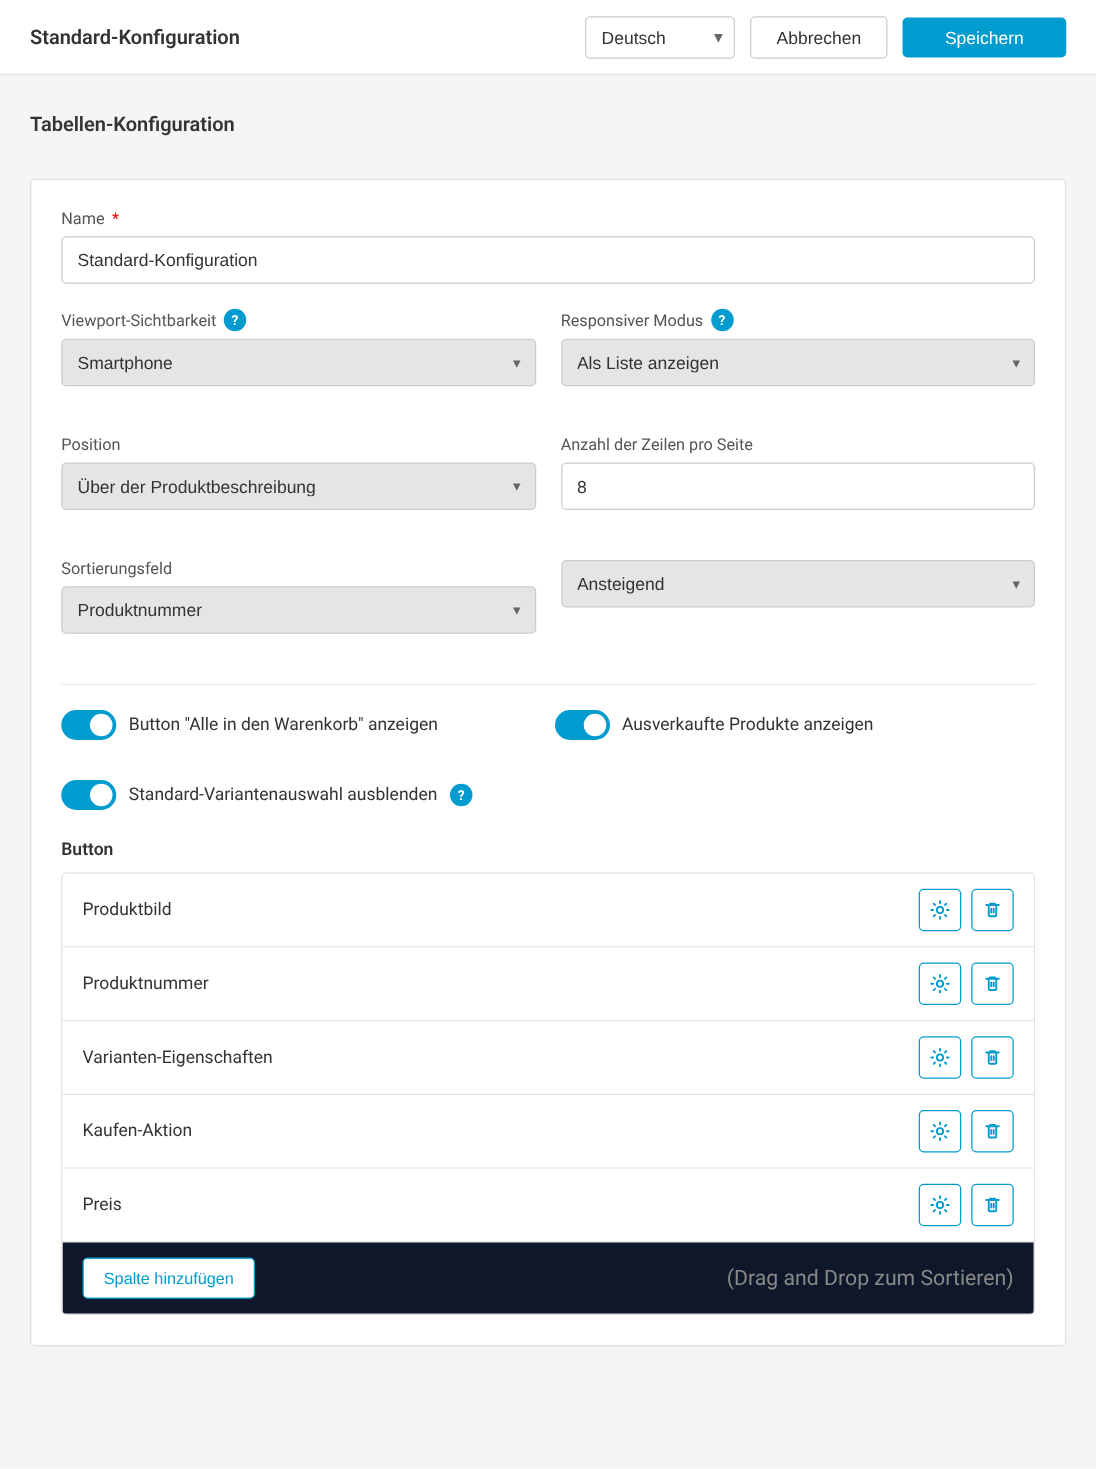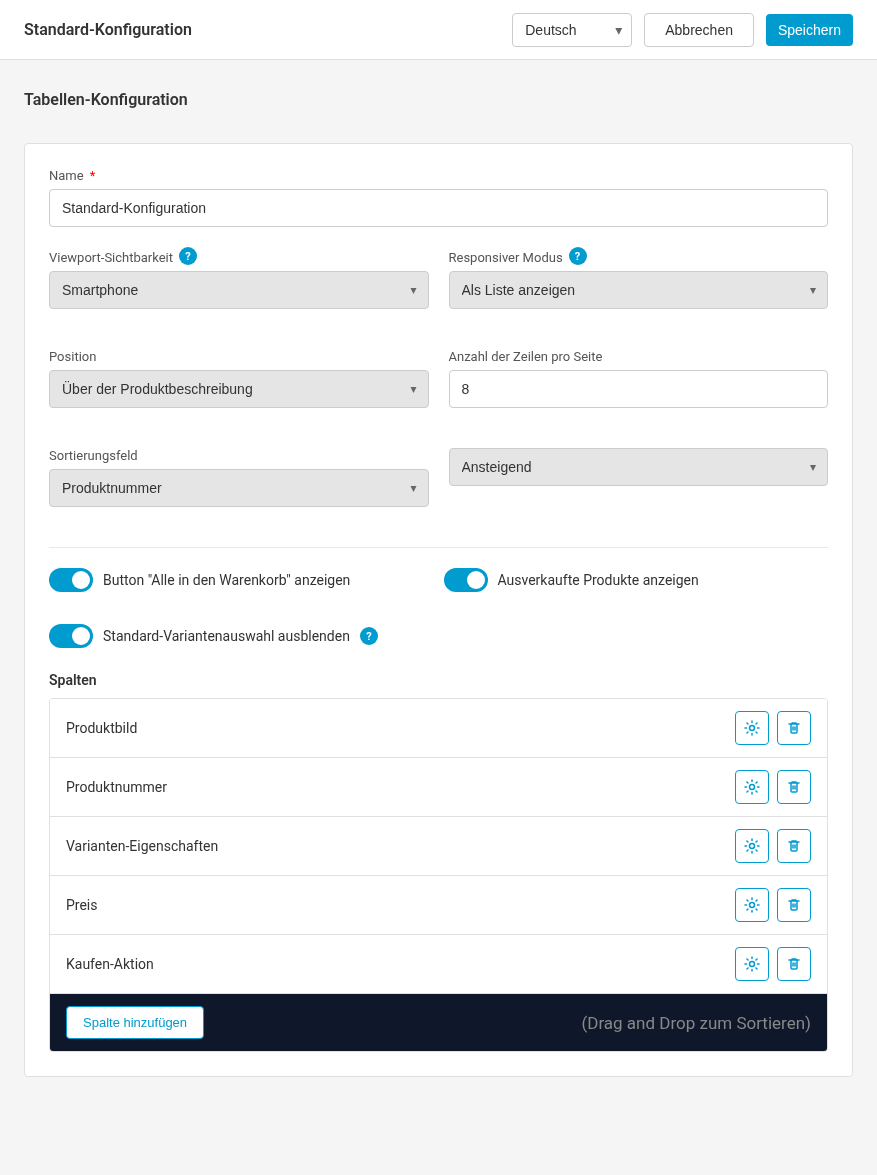--- a/index.html
+++ b/index.html
@@ -53,21 +53,21 @@
       border-radius: 4px;
       padding: 8px 20px;
       font-size: 14px;
       cursor: pointer;
       color: #333;
     }
     .btn-save {
       border: none;
       background: #009bcf;
       border-radius: 4px;
-      padding: 8px 12px;
+      padding: 8px 34px;
       font-size: 14px;
       cursor: pointer;
       color: #fff;
       font-weight: 500;
     }
 
     
     .main {
       padding: 30px 24px;
     }
@@ -408,21 +408,21 @@
     <div class="toggle-row">
       <label class="toggle">
         <input type="checkbox" checked="" style="">
         <span class="toggle-slider"></span>
       </label>
       <span class="toggle-label">Standard-Variantenauswahl ausblenden</span>
       <span class="help-icon">?</span>
     </div>
 
     <div class="spalten-section">
-      <div class="spalten-title">Spalten</div>
+      <div class="spalten-title">Button</div>
       <div class="spalten-table">
 
         <div class="spalten-row">
           <span class="spalten-row-name">Produktbild</span>
           <div class="spalten-actions">
             <button class="icon-btn" title="Einstellungen">
               <svg viewBox="0 0 16 16" fill="none" stroke="#009bcf" stroke-width="1.5">
                 <circle cx="8" cy="8" r="2.5"></circle>
                 <path d="M8 1v1.5M8 13.5V15M1 8h1.5M13.5 8H15M2.93 2.93l1.06 1.06M12.01 12.01l1.06 1.06M2.93 13.07l1.06-1.06M12.01 3.99l1.06-1.06" stroke-linecap="round"></path>
               </svg>
@@ -466,55 +466,55 @@
             <button class="icon-btn" title="Löschen">
               <svg viewBox="0 0 16 16" fill="none" stroke="#009bcf" stroke-width="1.5">
                 <path d="M3 4h10M6 4V3h4v1M5 4v8a1 1 0 001 1h4a1 1 0 001-1V4" stroke-linecap="round" stroke-linejoin="round"></path>
                 <path d="M7 7v3M9 7v3" stroke-linecap="round"></path>
               </svg>
             </button>
           </div>
         </div>
 
         <div class="spalten-row">
+          <span class="spalten-row-name">Kaufen-Aktion</span>
+          <div class="spalten-actions">
+            <button class="icon-btn" title="Einstellungen">
+              <svg viewBox="0 0 16 16" fill="none" stroke="#009bcf" stroke-width="1.5">
+                <circle cx="8" cy="8" r="2.5"></circle>
+                <path d="M8 1v1.5M8 13.5V15M1 8h1.5M13.5 8H15M2.93 2.93l1.06 1.06M12.01 12.01l1.06 1.06M2.93 13.07l1.06-1.06M12.01 3.99l1.06-1.06" stroke-linecap="round"></path>
+              </svg>
+            </button>
+            <button class="icon-btn" title="Löschen">
+              <svg viewBox="0 0 16 16" fill="none" stroke="#009bcf" stroke-width="1.5">
+                <path d="M3 4h10M6 4V3h4v1M5 4v8a1 1 0 001 1h4a1 1 0 001-1V4" stroke-linecap="round" stroke-linejoin="round"></path>
+                <path d="M7 7v3M9 7v3" stroke-linecap="round"></path>
+              </svg>
+            </button>
+          </div>
+        </div>
+
+        <div class="spalten-row">
           <span class="spalten-row-name">Preis</span>
           <div class="spalten-actions">
             <button class="icon-btn" title="Einstellungen">
               <svg viewBox="0 0 16 16" fill="none" stroke="#009bcf" stroke-width="1.5">
                 <circle cx="8" cy="8" r="2.5"></circle>
                 <path d="M8 1v1.5M8 13.5V15M1 8h1.5M13.5 8H15M2.93 2.93l1.06 1.06M12.01 12.01l1.06 1.06M2.93 13.07l1.06-1.06M12.01 3.99l1.06-1.06" stroke-linecap="round"></path>
               </svg>
             </button>
             <button class="icon-btn" title="Löschen">
               <svg viewBox="0 0 16 16" fill="none" stroke="#009bcf" stroke-width="1.5">
                 <path d="M3 4h10M6 4V3h4v1M5 4v8a1 1 0 001 1h4a1 1 0 001-1V4" stroke-linecap="round" stroke-linejoin="round"></path>
                 <path d="M7 7v3M9 7v3" stroke-linecap="round"></path>
               </svg>
             </button>
           </div>
         </div>
 
-        <div class="spalten-row">
-          <span class="spalten-row-name">Kaufen-Aktion</span>
-          <div class="spalten-actions">
-            <button class="icon-btn" title="Einstellungen">
-              <svg viewBox="0 0 16 16" fill="none" stroke="#009bcf" stroke-width="1.5">
-                <circle cx="8" cy="8" r="2.5"></circle>
-                <path d="M8 1v1.5M8 13.5V15M1 8h1.5M13.5 8H15M2.93 2.93l1.06 1.06M12.01 12.01l1.06 1.06M2.93 13.07l1.06-1.06M12.01 3.99l1.06-1.06" stroke-linecap="round"></path>
-              </svg>
-            </button>
-            <button class="icon-btn" title="Löschen">
-              <svg viewBox="0 0 16 16" fill="none" stroke="#009bcf" stroke-width="1.5">
-                <path d="M3 4h10M6 4V3h4v1M5 4v8a1 1 0 001 1h4a1 1 0 001-1V4" stroke-linecap="round" stroke-linejoin="round"></path>
-                <path d="M7 7v3M9 7v3" stroke-linecap="round"></path>
-              </svg>
-            </button>
-          </div>
-        </div>
-
         <div class="spalten-footer">
           <button class="btn-add-col">Spalte hinzufügen</button>
           <span class="drag-hint">(Drag and Drop zum Sortieren)</span>
         </div>
       </div>
     </div>
 
   </div>
 </main>
 

